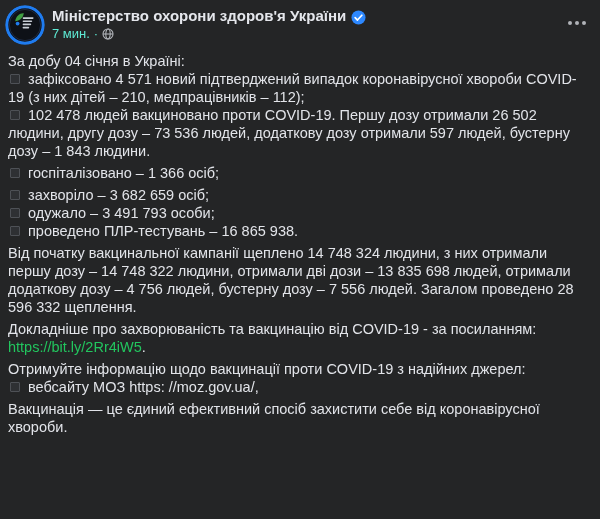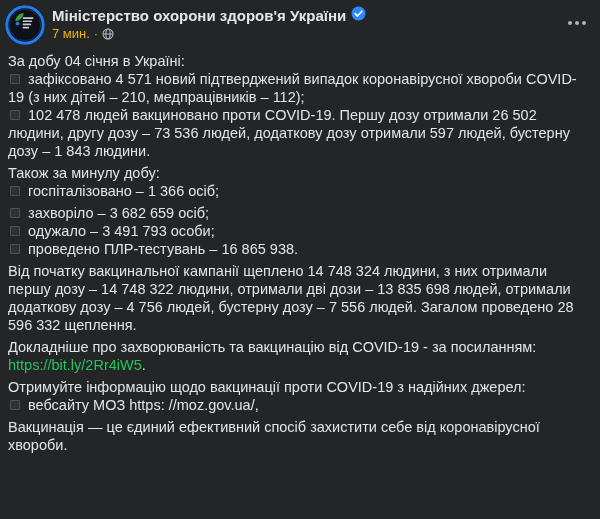--- a/index.html
+++ b/index.html
@@ -10,24 +10,24 @@
     color:#e2e4e9;
     position:relative;
   }
   
   .header{position:relative;height:48px;}
   .avatar{
     position:absolute;left:5px;top:5px;width:40px;height:40px;
     border-radius:50%;cursor:pointer;display:block;
   }
   .head-text{position:absolute;left:52px;top:6px;right:40px;}
-  .title-row{display:flex;align-items:flex-start;gap:5px;line-height:19px;}
+  .title-row{display:flex;align-items:flex-end;gap:5px;line-height:19px;}
   .page-name{font-size:15px;font-weight:700;color:#e4e6eb;cursor:pointer;}
   .meta-row{display:flex;align-items:center;gap:4px;margin-top:1px;
-    font-size:13px;color:#eab308;line-height:16px;}
+    font-size:13px;color:#5eead4;line-height:16px;}
   .meta-row .ts{cursor:pointer;}
   .more-btn{
     position:absolute;right:10px;top:15px;display:flex;gap:3px;
     padding:6px 4px;border-radius:50%;cursor:pointer;align-items:center;
   }
   .more-btn i{width:4px;height:4px;border-radius:50%;background:#b0b3b8;display:block;}
   
   .post-body{
     padding:4px 8px 6px 8px;
     font-size:14.5px;line-height:18px;letter-spacing:0;
@@ -85,21 +85,20 @@
   </div>
 </div>
 
 <div class="post-body">
     <div class="block">
       <div class="line"><span>За добу 04 січня в Україні:</span></div>
       <div class="line"><span class="sq"></span><span>зафіксовано 4 571 новий підтверджений випадок коронавірусної хвороби COVID-19 (з них дітей – 210, медпрацівників – 112);</span></div>
       <div class="line"><span class="sq"></span><span>102 478 людей вакциновано проти COVID-19. Першу дозу отримали 26 502 людини, другу дозу – 73 536 людей, додаткову дозу отримали 597 людей, бустерну дозу – 1 843 людини.</span></div>
     </div>
     <div class="block">
-      <div class="line"><span>Також за минулу добу:</span></div>
       <div class="line"><span class="sq"></span><span>госпіталізовано – 1 366 осіб;</span></div>
     </div>
     <div class="block">
       <div class="line"><span class="sq"></span><span>захворіло – 3 682 659 осіб;</span></div>
       <div class="line"><span class="sq"></span><span>одужало – 3 491 793 особи;</span></div>
       <div class="line"><span class="sq"></span><span>проведено ПЛР-тестувань – 16 865 938.</span></div>
     </div>
     <div class="block">
       <div class="line"><span>Від початку вакцинальної кампанії щеплено 14 748 324 людини, з них отримали першу дозу – 14 748 322 людини, отримали дві дози – 13 835 698 людей, отримали додаткову дозу – 4 756 людей, бустерну дозу – 7 556 людей. Загалом проведено 28 596 332 щеплення.</span></div>
     </div>

